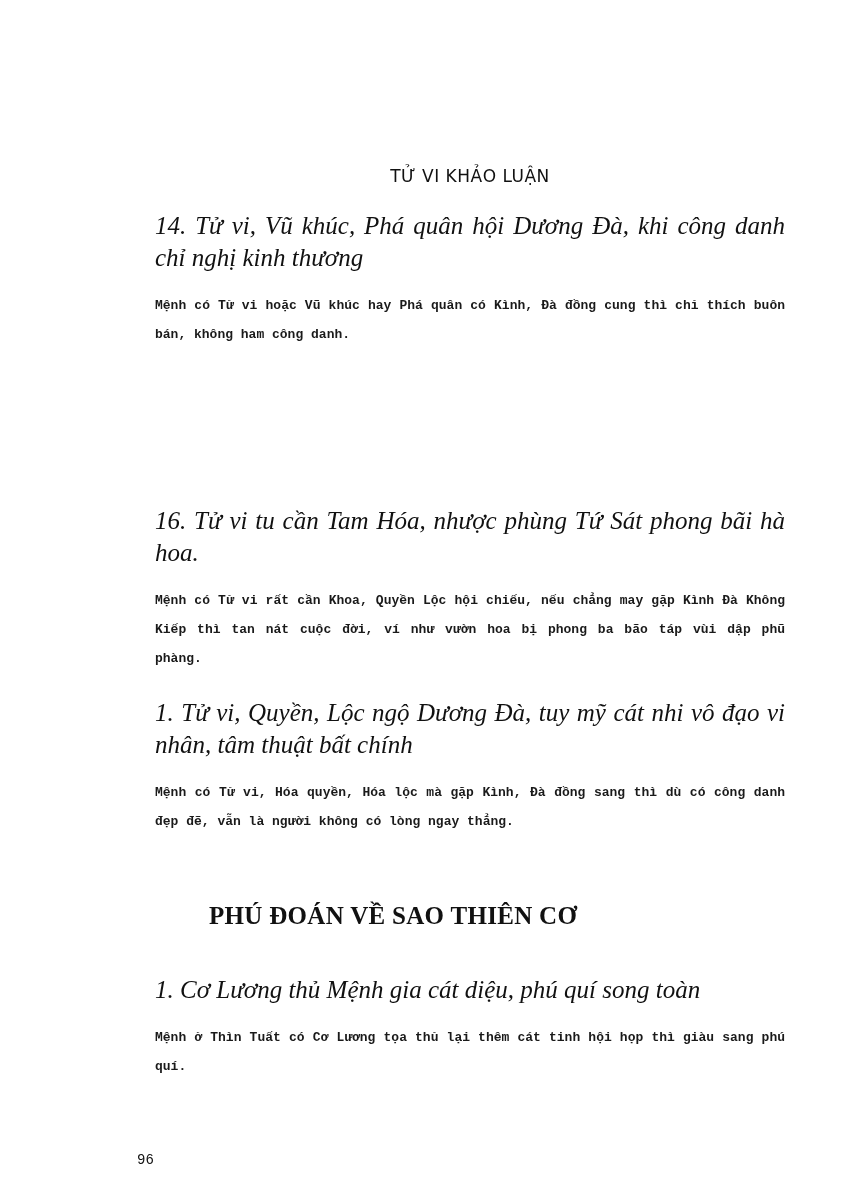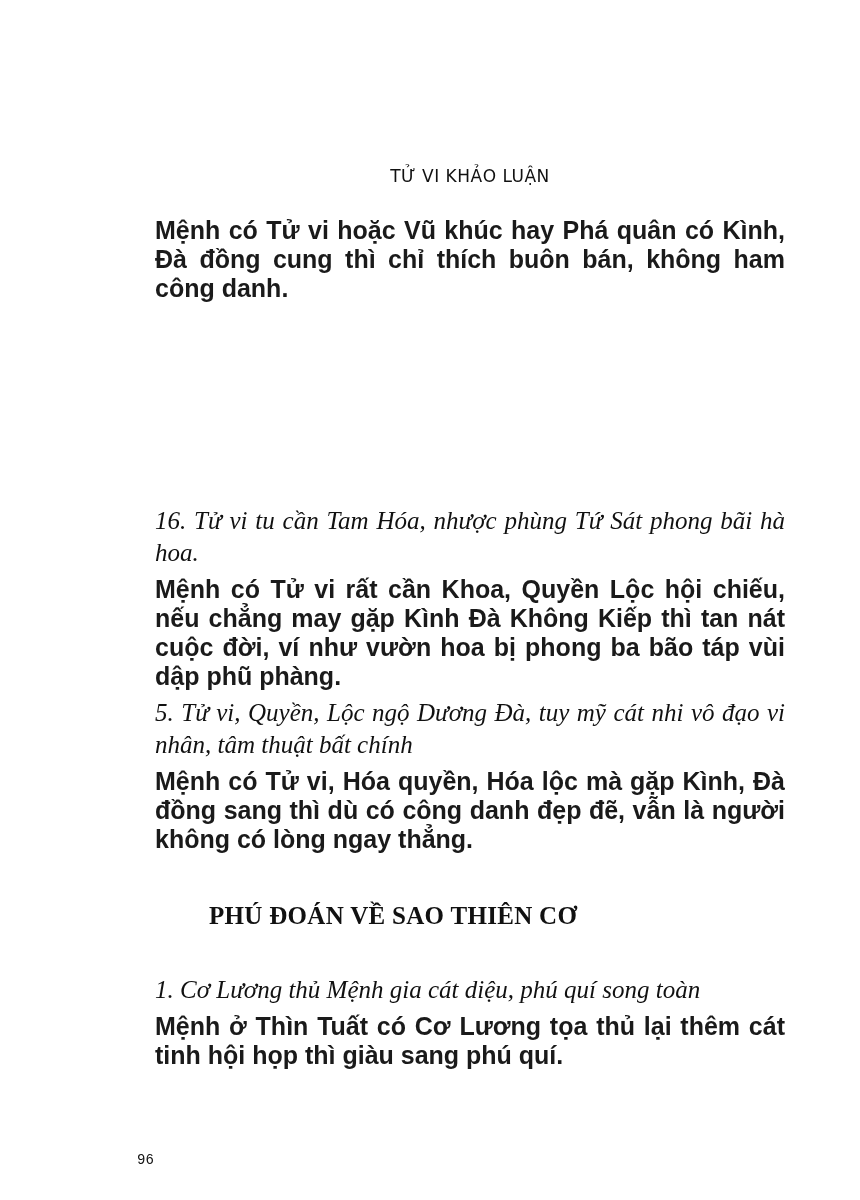--- a/index.html
+++ b/index.html
@@ -9,52 +9,53 @@
       position: absolute; top: 166px; left: 0; width: 860px; text-align: center;
       font-family: "DejaVu Sans", sans-serif; font-size: 17px; letter-spacing: 0.5px;
       padding-left: 80px; box-sizing: border-box;
     }
     .block { position: absolute; left: 155px; width: 630px; }
     .title {
       font-family: "Liberation Serif", serif; font-style: italic; font-size: 25px;
       line-height: 32px; margin: 0; text-align: justify;
     }
     .body {
-      font-family: Liberation Sans, sans-serif; font-weight: bold; font-size: 25px;
-      line-height: 29px; margin: 6px 0 0 0; text-align: justify; color: #1a1a1a;
+      font-family: Liberation Mono, monospace; font-weight: bold; font-size: 13px;
+      line-height: 29px; margin: 17px 0 0 0; text-align: justify; color: #1a1a1a;
     }
     .section-heading {
       position: absolute; left: 193px; top: 902px;
       font-family: "Liberation Serif", serif; font-weight: bold; font-size: 25px;
       letter-spacing: 0.3px;
       margin-left: 16px;
     }
     .page-number {
       position: absolute; left: 137px; top: 1152px;
       font-family: Liberation Mono, monospace; font-size: 14px;
     }
   </style>
 </head>
 <body>
 
 <div class="page">
   <div class="running-head">TỬ VI KHẢO LUẬN</div>
 
   <div class="block" style="top:210px;">
+    <p class="title">14. Tử vi, Vũ khúc, Phá quân hội Dương Đà, khi công danh chỉ nghị kinh thương</p>
     <p class="body">Mệnh có Tử vi hoặc Vũ khúc hay Phá quân có Kình, Đà đồng cung thì chỉ thích buôn bán, không ham công danh.</p>
   </div>
 
 
   <div class="block" style="top:505px;">
     <p class="title">16. Tử vi tu cần Tam Hóa, nhược phùng Tứ Sát phong bãi hà hoa.</p>
     <p class="body">Mệnh có Tử vi rất cần Khoa, Quyền Lộc hội chiếu, nếu chẳng may gặp Kình Đà Không Kiếp thì tan nát cuộc đời, ví như vườn hoa bị phong ba bão táp vùi dập phũ phàng.</p>
   </div>
 
   <div class="block" style="top:697px;">
-    <p class="title">5. Tử vi, Quyền, Lộc ngộ Dương Đà, tuy mỹ cát nhi vô đạo vi nhân, tâm thuật bất chính</p>
+    <p class="title">1. Tử vi, Quyền, Lộc ngộ Dương Đà, tuy mỹ cát nhi vô đạo vi nhân, tâm thuật bất chính</p>
     <p class="body">Mệnh có Tử vi, Hóa quyền, Hóa lộc mà gặp Kình, Đà đồng sang thì dù có công danh đẹp đẽ, vẫn là người không có lòng ngay thẳng.</p>
   </div>
 
   <div class="section-heading">PHÚ ĐOÁN VỀ SAO THIÊN CƠ</div>
 
   <div class="block" style="top:974px;">
     <p class="title">1. Cơ Lương thủ Mệnh gia cát diệu, phú quí song toàn</p>
     <p class="body">Mệnh ở Thìn Tuất có Cơ Lương tọa thủ lại thêm cát tinh hội họp thì giàu sang phú quí.</p>
   </div>
 

